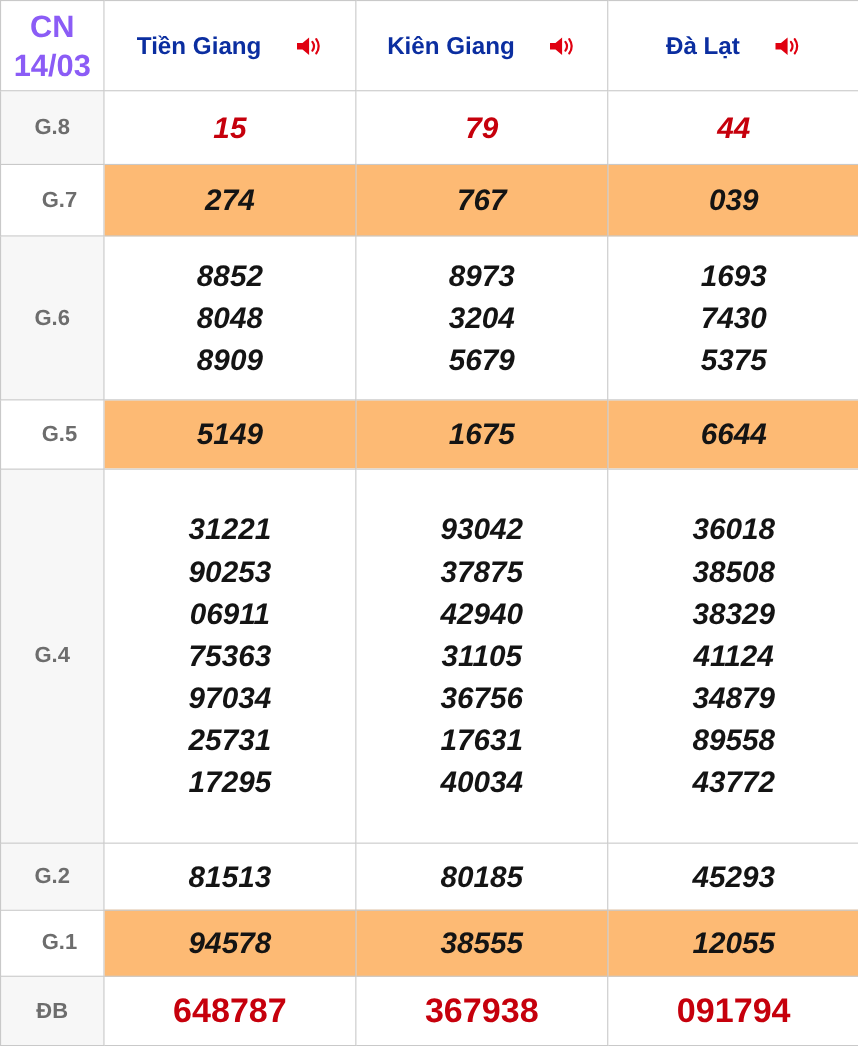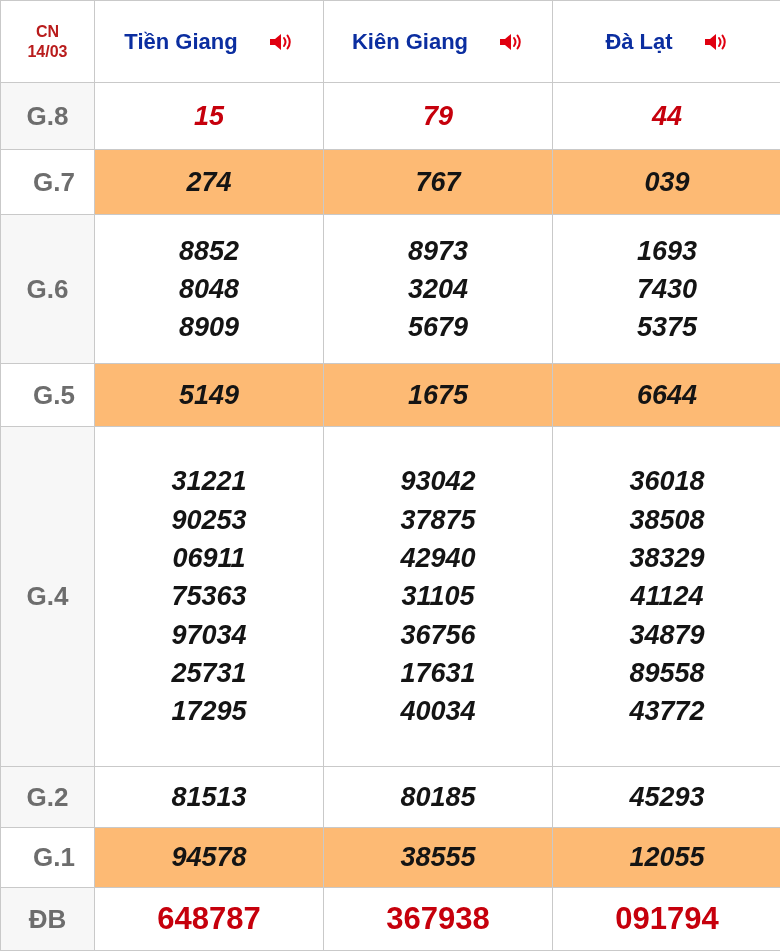--- a/index.html
+++ b/index.html
@@ -26,23 +26,23 @@
     vertical-align: middle;
   }
   
   col.c-label { width: 94px; }
   col.c-prov  { width: 229px; }
 
   
   tr.header-row { height: 82px; }
   th.date-cell {
     background: #ffffff;
-    color: #b91c1c;
-    font-weight: bold;
-    font-size: 16px;
+    color: #8b5cf6;
+    font-weight: bold;
+    font-size: 28px;
     line-height: 1.25;
   }
   th.prov-cell {
     background: #ffffff;
     color: #0b2ea0;
     font-weight: bold;
     font-size: 22px;
     white-space: nowrap;
   }
   .prov-inner {
@@ -57,21 +57,21 @@
     height: 24px;
     position: relative;
     flex: none;
   }
   .speaker svg { display: block; }
 
   
   td.label {
     color: #6d6d6d;
     font-weight: bold;
-    font-size: 26px;
+    font-size: 20px;
     background: #f7f7f7;
   }
   td.label.alt { background: #ffffff; padding-left: 13px; }
 
   
   td.vals {
     font-size: 27px;
     font-weight: bold;
     color: #141414;
     line-height: 1.42;

